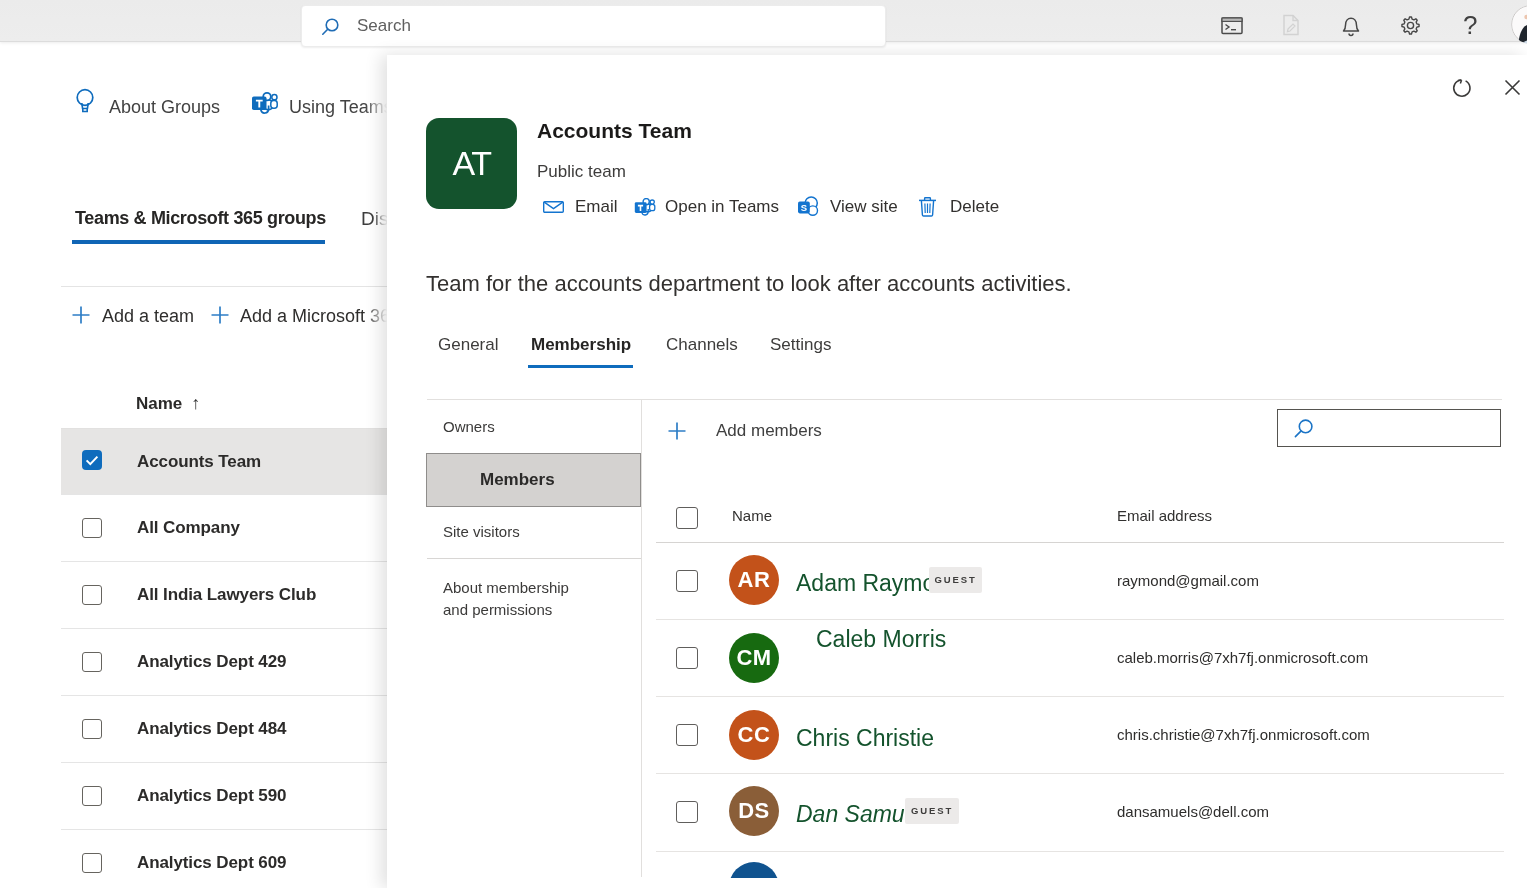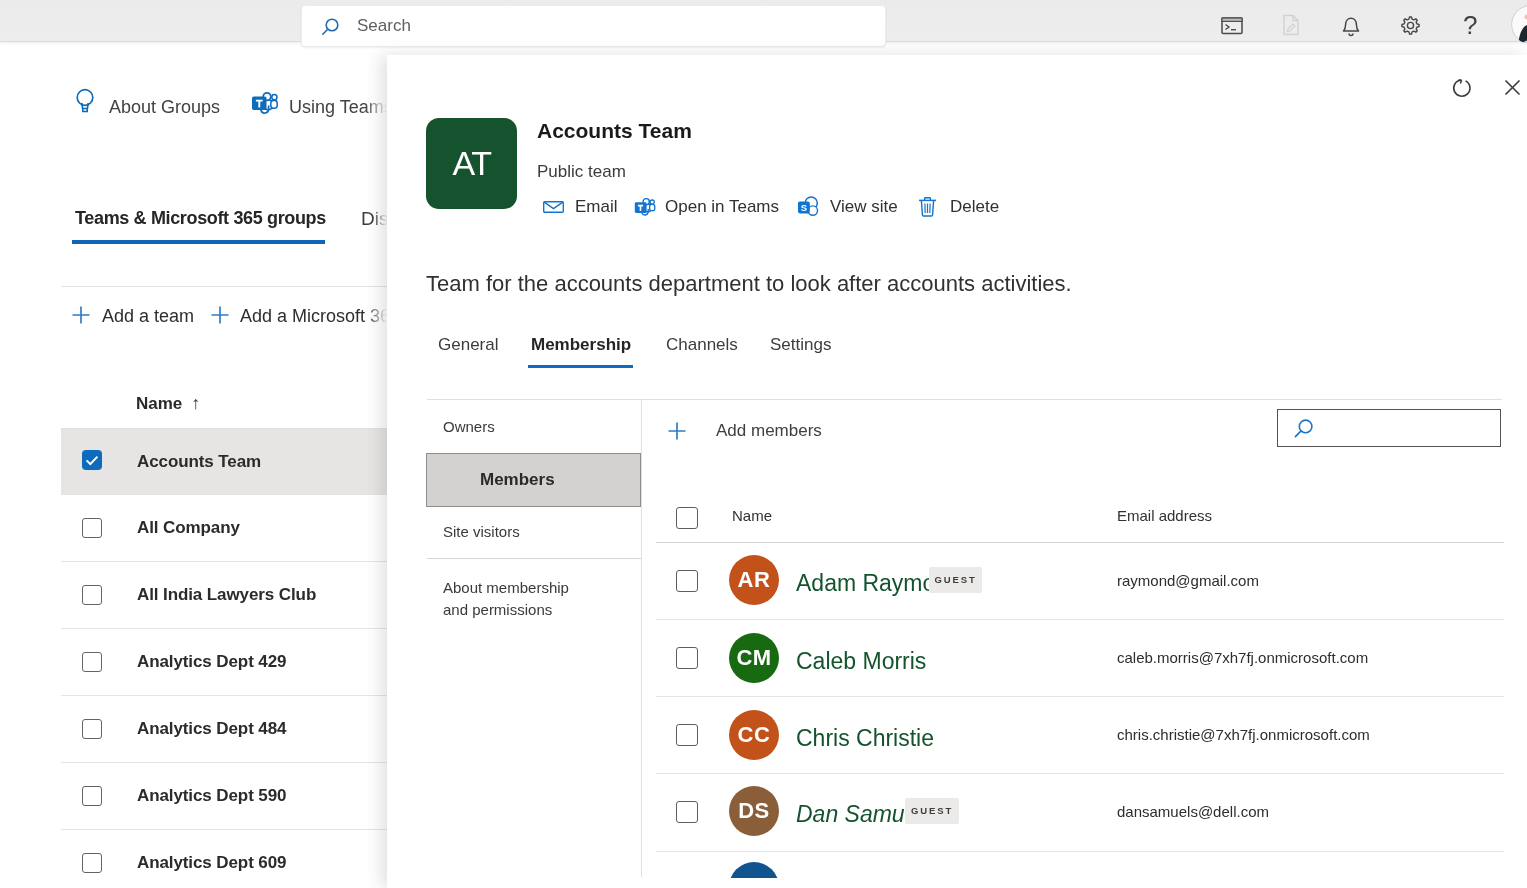--- a/index.html
+++ b/index.html
@@ -274,21 +274,21 @@
     <div class="mhdr" style="left:730px;">Email address</div>
     <div class="msep" style="top:487px;background:#d6d4d2;"></div>
     <div class="mcb" style="top:515px;"></div>
     <div class="avatar" style="top:500px;background:#c3521a;">AR</div>
     <div class="mname" style="top:515px;">Adam Raymond</div>
     <div class="guest" style="left:542px;top:512px;width:53px;line-height:26px;">GUEST</div>
     <div class="memail" style="top:517px;">raymond@gmail.com</div>
     <div class="msep" style="top:564px;"></div>
     <div class="mcb" style="top:592px;"></div>
     <div class="avatar" style="top:578px;background:#176a10;">CM</div>
-    <div class="mname" style="top:593px;">Caleb Morris</div>
+    <div class="mname" style="top:571px;margin-left:20px;">Caleb Morris</div>
     <div class="memail" style="top:594px;">caleb.morris@7xh7fj.onmicrosoft.com</div>
     <div class="msep" style="top:641px;"></div>
     <div class="mcb" style="top:669px;"></div>
     <div class="avatar" style="top:655px;background:#c3521a;">CC</div>
     <div class="mname" style="top:670px;">Chris Christie</div>
     <div class="memail" style="top:671px;">chris.christie@7xh7fj.onmicrosoft.com</div>
     <div class="msep" style="top:718px;"></div>
     <div class="mcb" style="top:746px;"></div>
     <div class="avatar" style="top:731px;background:#8a5e38;">DS</div>
     <div class="mname" style="top:746px;font-style:italic;">Dan Samuels</div>

